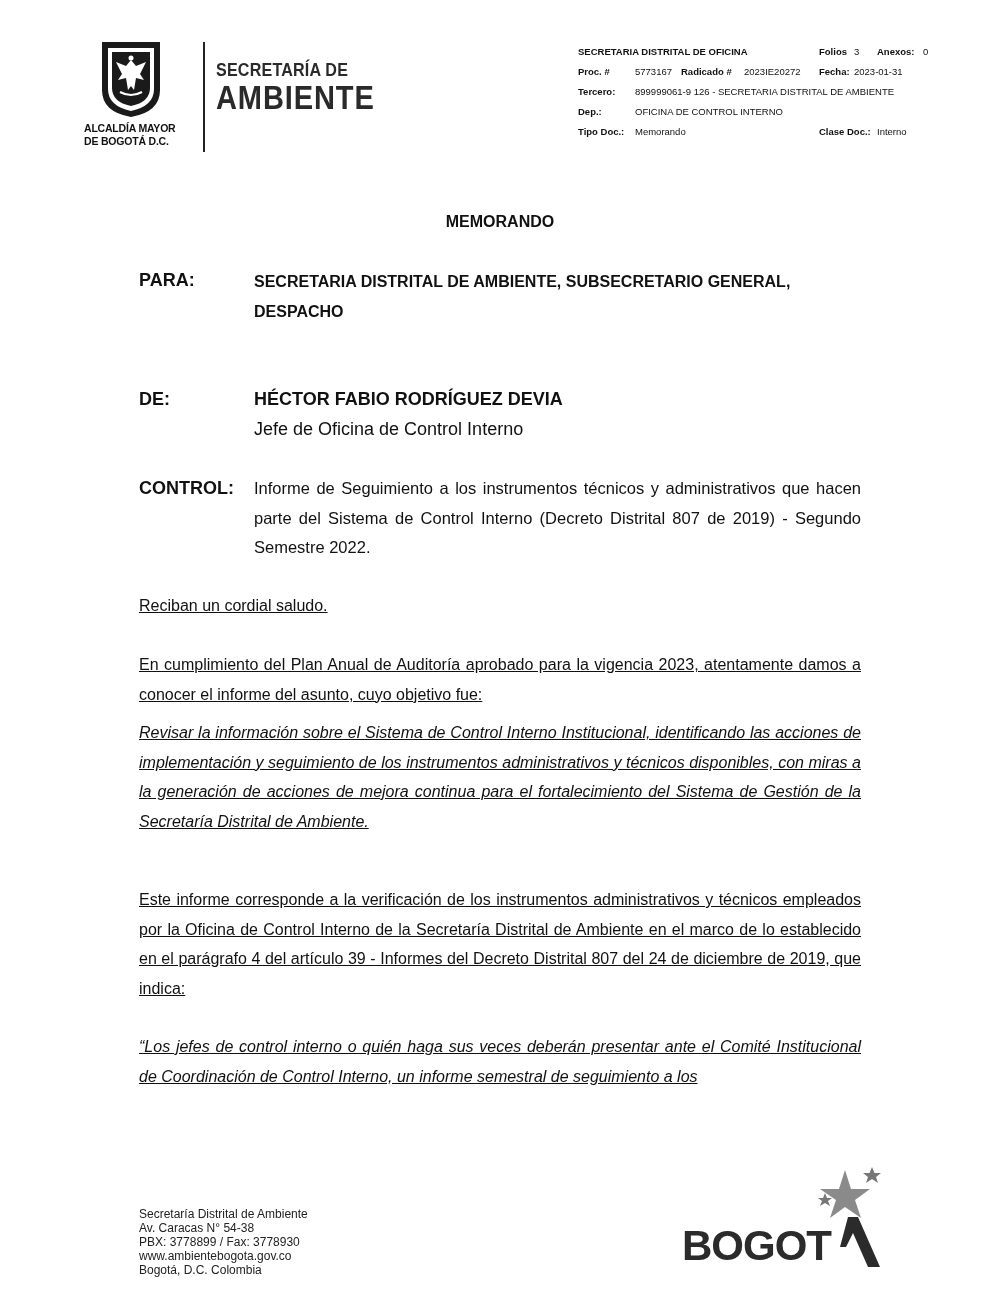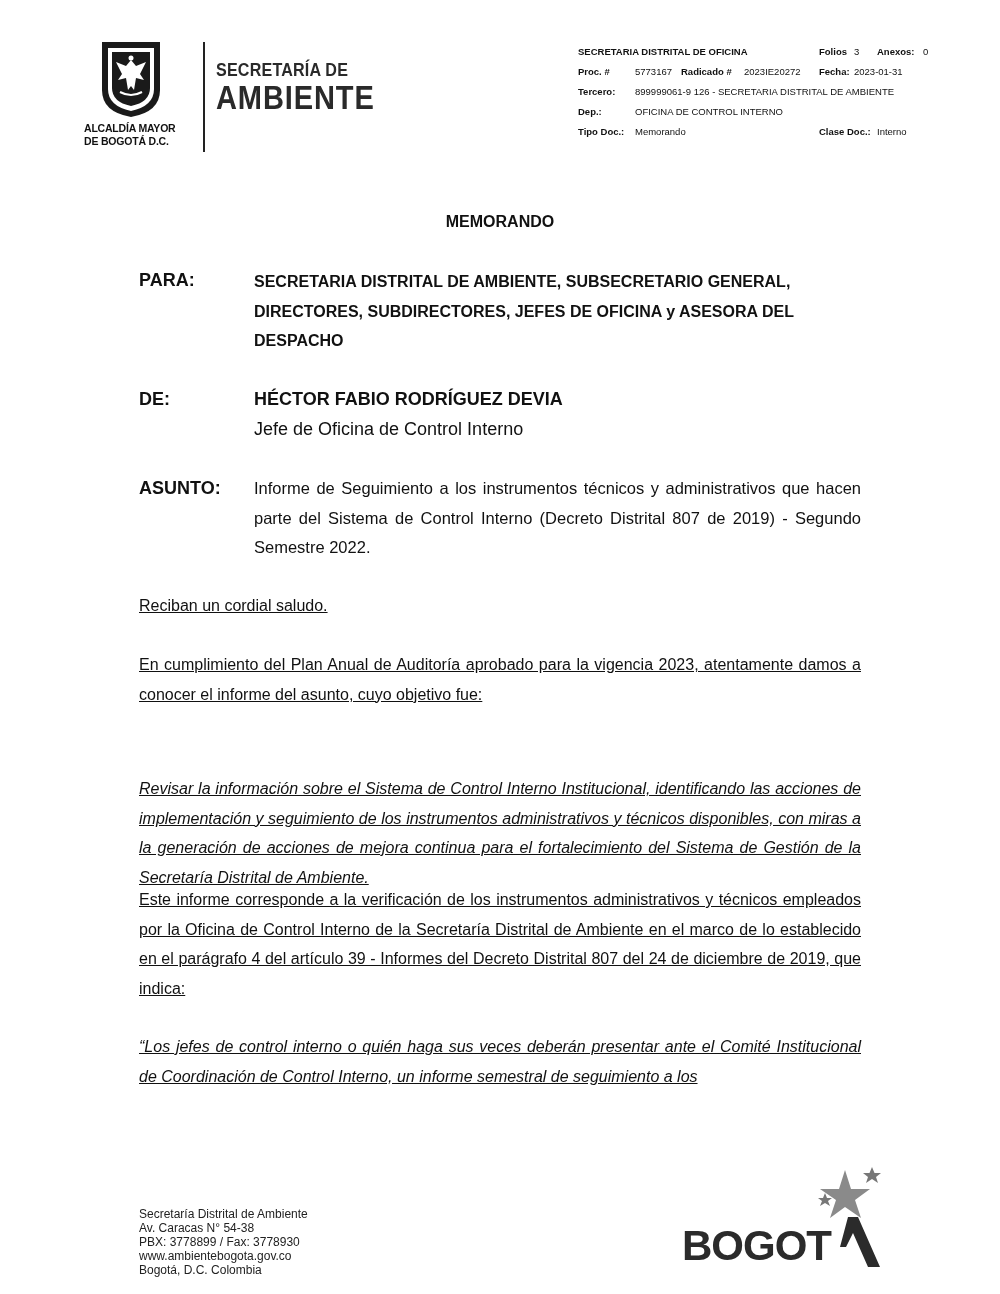--- a/index.html
+++ b/index.html
@@ -86,36 +86,35 @@
     <span style="left:241px"><b>Clase Doc.:</b></span>
     <span style="left:299px">Interno</span>
   </div>
 </div>
 
 <div class="abs title">MEMORANDO</div>
 
 <div class="abs lbl" style="top:270px">PARA:</div>
 <div class="abs bodytext bold" style="top:267px; font-size:16px;">
   <div>SECRETARIA DISTRITAL DE AMBIENTE, SUBSECRETARIO GENERAL,</div>
-  <div>DIRECTORES, SUBDIRECTORES, JEFES DE OFICINA y ASESORA DEL</div>
   <div>DESPACHO</div>
 </div>
 
 <div class="abs lbl" style="top:389px">DE:</div>
 <div class="abs bodytext" style="top:385px; font-size:18px;">
   <div class="bold">HÉCTOR FABIO RODRÍGUEZ DEVIA</div>
   <div>Jefe de Oficina de Control Interno</div>
 </div>
 
-<div class="abs lbl" style="top:478px">ASUNTO:</div>
+<div class="abs lbl" style="top:478px">CONTROL:</div>
 <div class="abs bodytext just" style="top:474px">Informe de Seguimiento a los instrumentos técnicos y administrativos que hacen parte del Sistema de Control Interno (Decreto Distrital 807 de 2019) - Segundo Semestre 2022.</div>
 
 <div class="abs para" style="top:591px">Reciban un cordial saludo.</div>
 <div class="abs para" style="top:650px">En cumplimiento del Plan Anual de Auditoría aprobado para la vigencia 2023, atentamente damos a conocer el informe del asunto, cuyo objetivo fue:</div>
-<div class="abs para ital" style="top:774px">Revisar la información sobre el Sistema de Control Interno Institucional, identificando las acciones de implementación y seguimiento de los instrumentos administrativos y técnicos disponibles, con miras a la generación de acciones de mejora continua para el fortalecimiento del Sistema de Gestión de la Secretaría Distrital de Ambiente.</div>
+<div class="abs para ital" style="top:718px">Revisar la información sobre el Sistema de Control Interno Institucional, identificando las acciones de implementación y seguimiento de los instrumentos administrativos y técnicos disponibles, con miras a la generación de acciones de mejora continua para el fortalecimiento del Sistema de Gestión de la Secretaría Distrital de Ambiente.</div>
 <div class="abs para" style="top:885px">Este informe corresponde a la verificación de los instrumentos administrativos y técnicos empleados por la Oficina de Control Interno de la Secretaría Distrital de Ambiente en el marco de lo establecido en el parágrafo 4 del artículo 39 - Informes del Decreto Distrital 807 del 24 de diciembre de 2019, que indica:</div>
 <div class="abs para ital" style="top:1032px">“Los jefes de control interno o quién haga sus veces deberán presentar ante el Comité Institucional de Coordinación de Control Interno, un informe semestral de seguimiento a los</div>
 
 <div id="footer-addr" class="abs">
   <div>Secretaría Distrital de Ambiente</div>
   <div>Av. Caracas N° 54-38</div>
   <div>PBX: 3778899 / Fax: 3778930</div>
   <div>www.ambientebogota.gov.co</div>
   <div>Bogotá, D.C. Colombia</div>
 </div>

